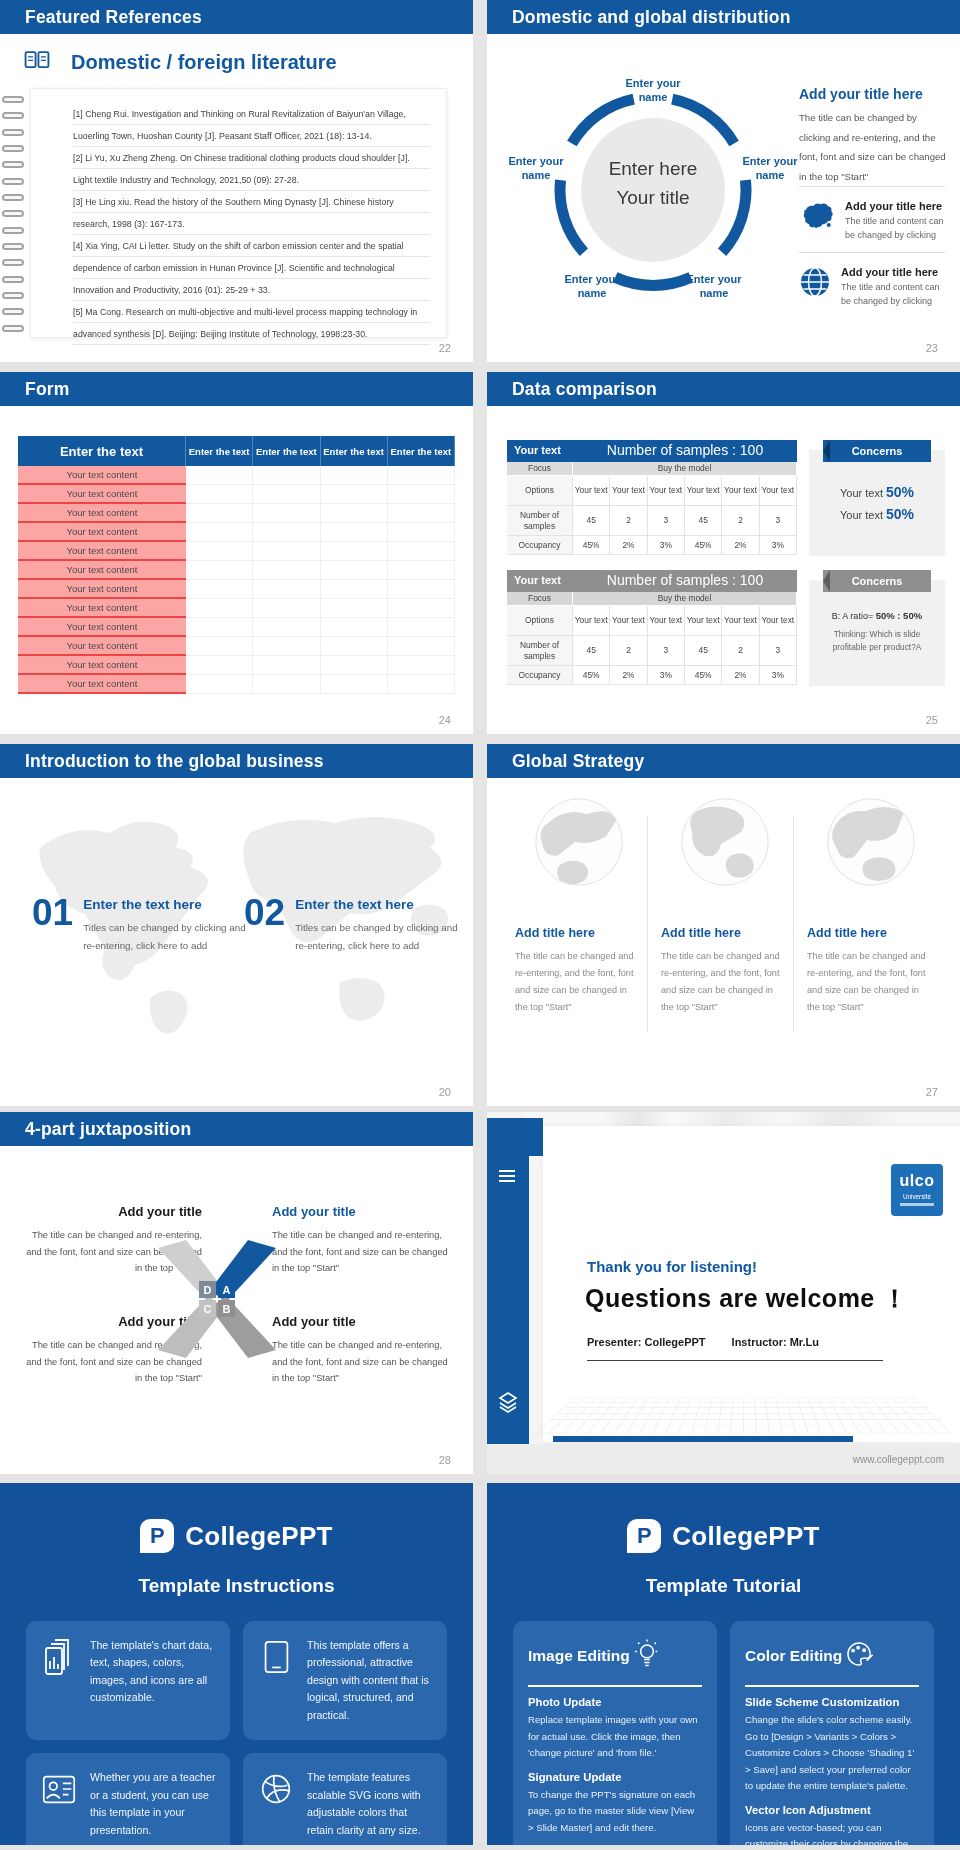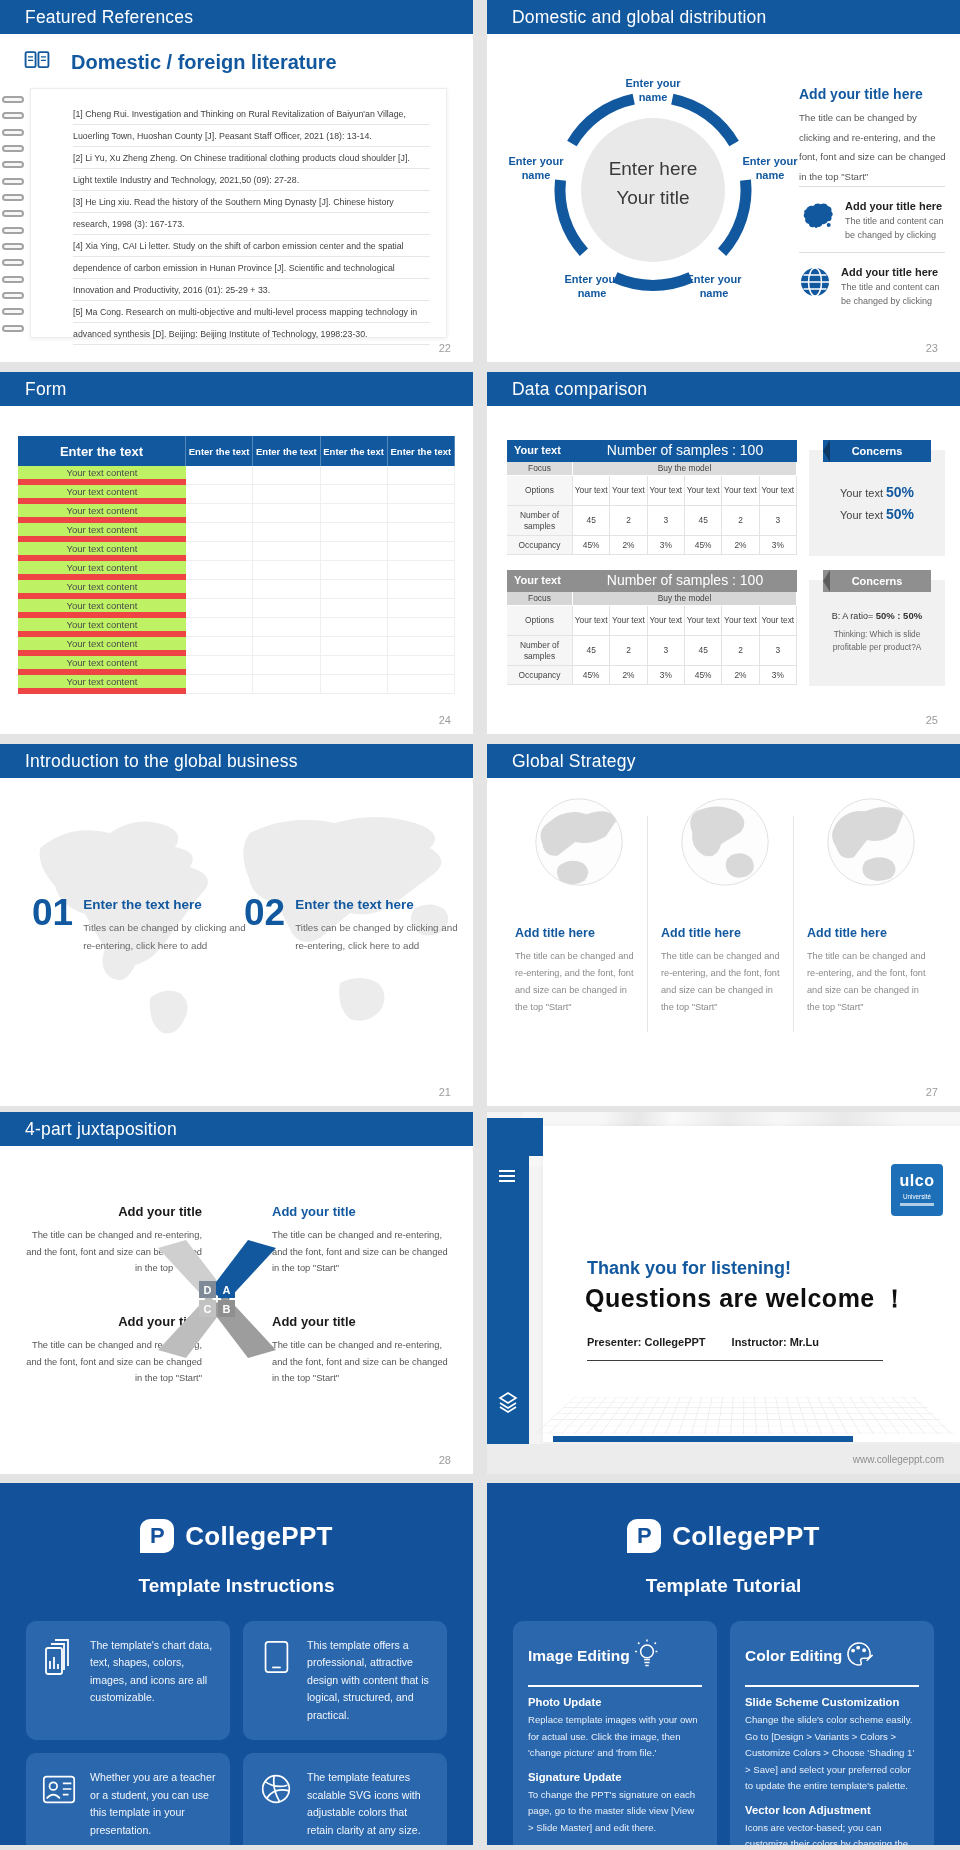--- a/index.html
+++ b/index.html
@@ -2,21 +2,21 @@
 <html><head>
 <meta charset="utf-8">
 <style>
   *{margin:0;padding:0;box-sizing:border-box}
   html,body{width:960px}
   body{position:relative;height:1850px;background:#e4e4e4;font-family:"Liberation Sans",sans-serif;color:#333}
   :root{--blue:#11589f;--deep:#14519b;--card:#2b67ad;--gray-h:#8f8f8f}
 
   .slide{position:absolute;width:473px;height:362px;background:#fff;overflow:hidden}
   .shead{position:absolute;top:0;left:0;right:0;height:34px;background:var(--blue);color:#fff;
-         font-size:17.5px;font-weight:400;line-height:34px;padding-left:25px;letter-spacing:.2px}
+         font-size:17.5px;font-weight:700;line-height:34px;padding-left:25px;letter-spacing:.2px}
   .pgnum{position:absolute;right:22px;bottom:8px;font-size:11px;color:#9c9c9c}
 
   
   .s22{left:0;top:0}
   .lit-head{position:absolute;left:24px;top:50px;display:flex;align-items:center;gap:21px;
             color:var(--blue);font-size:20px;font-weight:700}
   .paper{position:absolute;left:30px;top:88px;right:26px;height:250px;background:#fff;
          border:1px solid #ededed;box-shadow:0 1px 4px rgba(0,0,0,.07)}
   .spiral{position:absolute;left:2px;top:96px;height:236px;display:flex;flex-direction:column;
           justify-content:space-between;z-index:3}
@@ -43,21 +43,21 @@
   .pitem .txt span{font-size:9px;color:#666;line-height:1.55;display:block;width:102px}
 
   
   .s24{left:0;top:372px}
   .ftable{position:absolute;left:18px;top:64px;right:18px}
   .frow{display:grid;grid-template-columns:168px 1fr 1fr 1fr 1fr}
   .fh{background:var(--blue);color:#fff;font-weight:700;text-align:center;height:30px;
       display:flex;align-items:center;justify-content:center;border-right:1px solid rgba(255,255,255,.28)}
   .fh.first{font-size:13px}.fh:not(.first){font-size:9.5px}
   .fc{height:19px;font-size:9.5px;color:#4a4a4a;display:flex;align-items:center;justify-content:center}
-  .fc.lab{background:#bef264;border-bottom:6px solid #ef4444}
+  .fc.lab{background:#fca5a5;border-bottom:2px solid #ef4444}
   .fc.emp{background:#fff;border-bottom:1px solid #efefef;border-right:1px solid #efefef}
 
   
   .s25{left:487px;top:372px}
   .ctable{position:absolute;left:20px;width:290px;display:grid;
           grid-template-columns:66px repeat(6,1fr);font-size:8.4px}
   .ct1{top:68px}.ct2{top:198px}
   .cc{display:flex;align-items:center;justify-content:center;text-align:center;color:#444;
       border-right:1px solid #e3e3e3;border-bottom:1px solid #e3e3e3;background:#fff;line-height:1.25;padding:1px}
   .chd{color:#fff!important;border:none!important}
@@ -118,21 +118,21 @@
   .thx-panel{position:absolute;left:56px;top:14px;right:0;height:316px;background:#fff;box-shadow:0 0 6px rgba(0,0,0,.05)}
   .thx-bar{position:absolute;left:0;top:6px;width:56px;height:38px;background:var(--blue)}
   .thx-side{position:absolute;left:0;top:44px;width:42px;bottom:30px;background:var(--blue)}
   .hamb{position:absolute;left:12px;top:0;width:16px;height:2px;background:#fff;box-shadow:0 5px 0 #fff,0 10px 0 #fff}
   .layers{position:absolute;left:9px;bottom:26px}
   .ulco{position:absolute;left:404px;top:52px;width:52px;height:52px;background:#1d6fb8;border-radius:4px;
         color:#fff;text-align:center;padding-top:8px}
   .ulco .u1{font-size:16px;font-weight:700;letter-spacing:.5px;line-height:1.1}
   .ulco .u2{font-size:6.3px;margin-top:3px}
   .ulco .u3{width:34px;height:3px;background:rgba(255,255,255,.65);margin:3px auto 0}
-  .thx-h1{position:absolute;left:100px;top:146px;color:var(--blue);font-size:18px;font-weight:700}
+  .thx-h1{position:absolute;left:100px;top:146px;color:var(--blue);font-size:15px;font-weight:700}
   .thx-h2{position:absolute;left:98px;top:170px;color:#0f0f0f;font-size:25px;font-weight:700;letter-spacing:.5px}
   .thx-pres{position:absolute;left:100px;top:224px;font-size:11px;font-weight:700;color:#1c1c1c;display:flex;gap:26px}
   .thx-line{position:absolute;left:100px;top:248px;width:296px;border-top:1.5px solid #3c3c3c}
   .mesh{position:absolute;left:48px;top:254px;right:4px;height:68px;opacity:.75;
         background:repeating-linear-gradient(to right,#e7e7e7 0 1px,transparent 1px 13px),
                    repeating-linear-gradient(to bottom,#e7e7e7 0 1px,transparent 1px 11px);
         transform:perspective(220px) rotateX(48deg);transform-origin:bottom}
   .thx-accent{position:absolute;left:66px;top:324px;width:300px;height:6px;background:var(--blue)}
   .thx-strip{position:absolute;left:0;right:0;bottom:0;height:30px;background:#ececec}
   .thx-web{position:absolute;right:16px;bottom:9px;font-size:10px;color:#8f8f8f}
@@ -458,21 +458,21 @@
       <span>Titles can be changed by clicking and re-entering, click here to add</span>
     </div>
   </div>
   <div class="gbitem gb2">
     <div class="gbnum">02</div>
     <div class="gbtxt">
       <b>Enter the text here</b>
       <span>Titles can be changed by clicking and re-entering, click here to add</span>
     </div>
   </div>
-  <div class="pgnum">21</div>
+  <div class="pgnum">20</div>
 </section>
 
 <section class="slide s27">
   <div class="shead">Global Strategy</div>
 
   <div class="gscol gsc1">
     <svg width="96" height="96" viewBox="0 0 100 100">
       <defs>
           <clipPath id="gclip1">
             <circle cx="50" cy="50" r="45"></circle>

